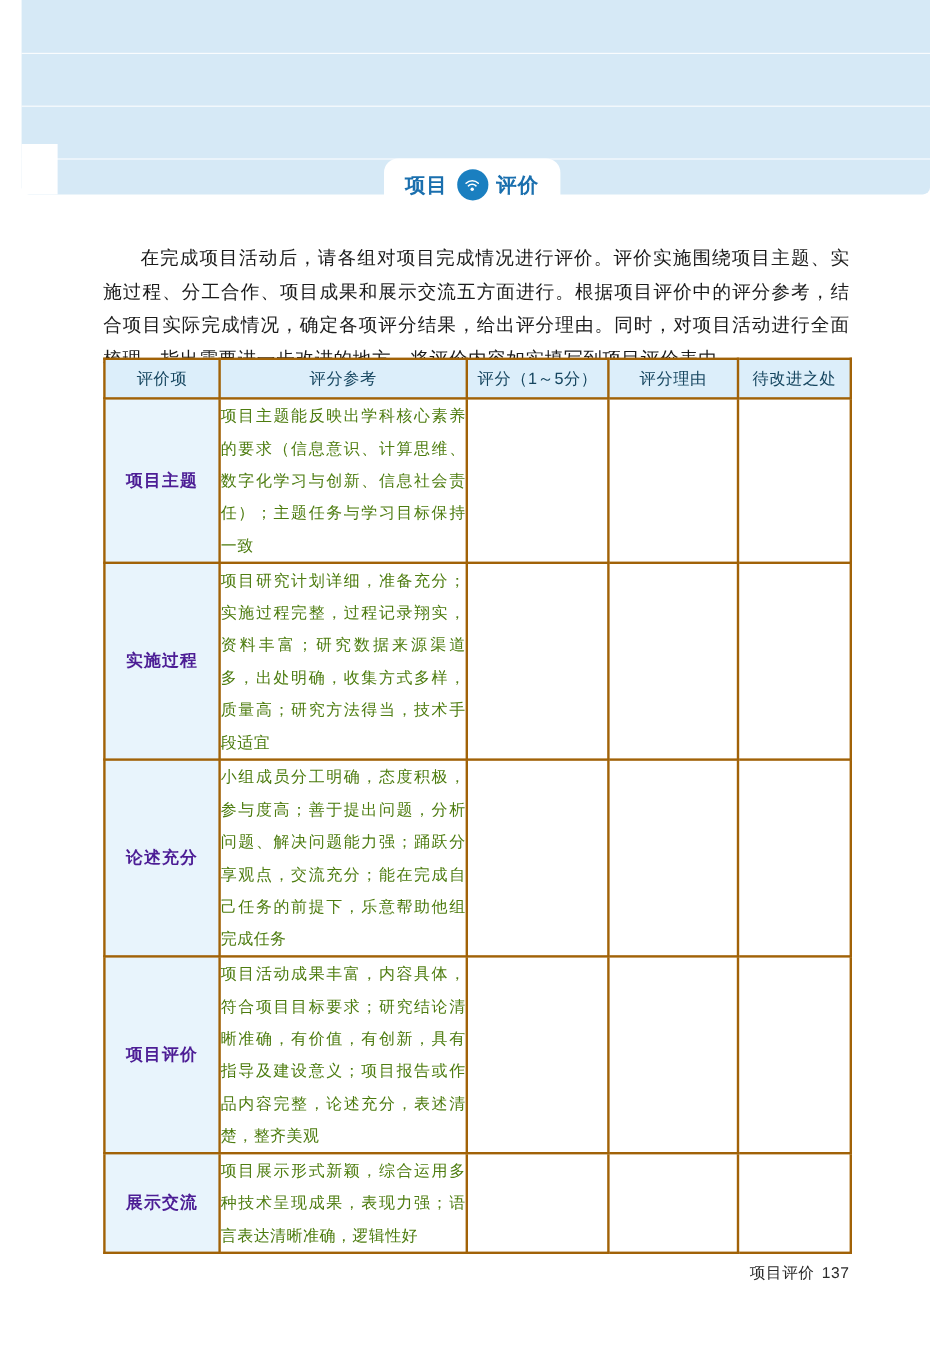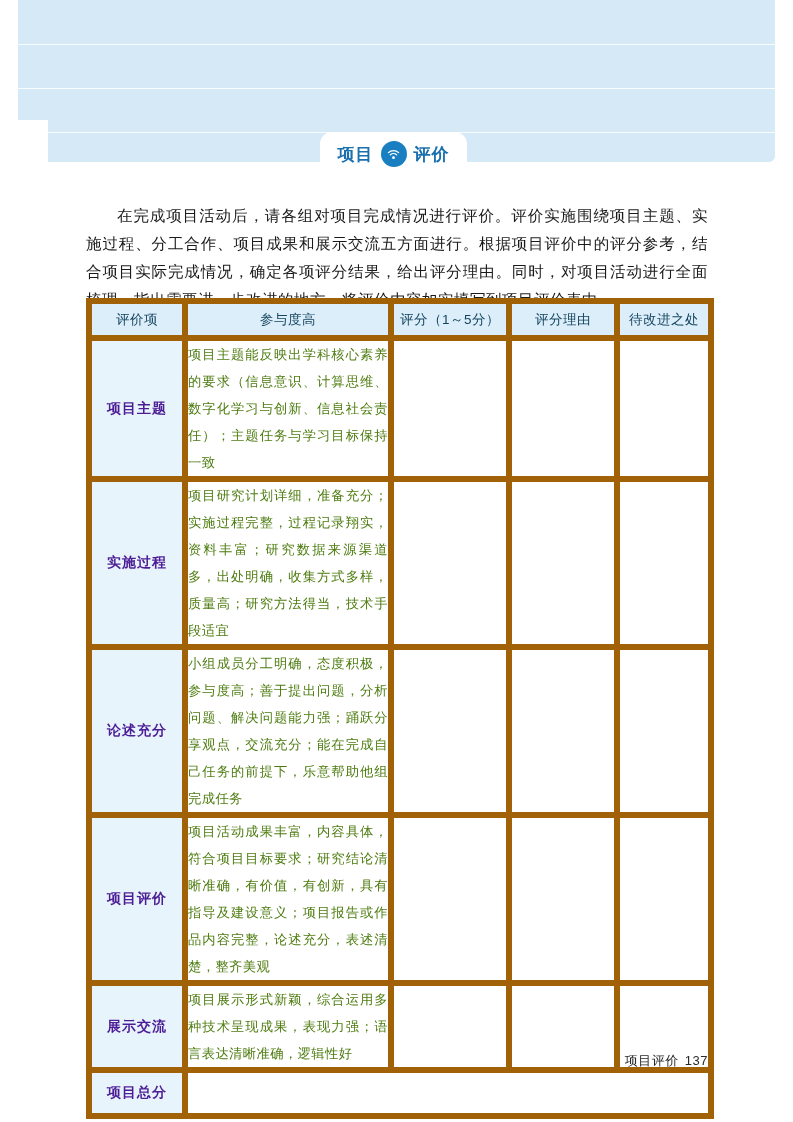--- a/index.html
+++ b/index.html
@@ -102,21 +102,21 @@
     top: 298px;
     width: 622px;
   }
   table.eval {
     width: 622px;
     border-collapse: collapse;
     table-layout: fixed;
   }
   table.eval th,
   table.eval td {
-    border: 6px solid #a16207;
+    border: 2px solid #a16207;
     vertical-align: middle;
     padding: 0;
     margin-top: 26px;
   }
   table.eval thead th {
     background: #dceefa;
     height: 31px;
     font-family: "Liberation Sans", "DejaVu Sans", sans-serif;
     font-size: 13.5px;
     font-weight: normal;
@@ -192,21 +192,21 @@
     <colgroup>
       <col class="c1">
         <col class="c2">
         <col class="c3">
         <col class="c4">
         <col class="c5">
     </colgroup>
     <thead>
       <tr>
         <th>评价项</th>
-        <th>参与度高</th>
+        <th>评分参考</th>
         <th>评分（1～5分）</th>
         <th>评分理由</th>
         <th>待改进之处</th>
       </tr>
     </thead>
     <tbody>
       <tr>
         <td class="rowhead">项目主题</td>
         <td class="ref">项目主题能反映出学科核心素养的要求（信息意识、计算思维、数字化学习与创新、信息社会责任）；主题任务与学习目标保持一致</td>
         <td class="blank"></td>
@@ -234,23 +234,19 @@
         <td class="blank"></td>
         <td class="blank"></td>
       </tr>
       <tr>
         <td class="rowhead">展示交流</td>
         <td class="ref">项目展示形式新颖，综合运用多种技术呈现成果，表现力强；语言表达清晰准确，逻辑性好</td>
         <td class="blank"></td>
         <td class="blank"></td>
         <td class="blank"></td>
       </tr>
-      <tr class="total">
-        <td class="rowhead">项目总分</td>
-        <td class="blank" colspan="4"></td>
-      </tr>
     </tbody>
   </table>
 </div>
 
 <div class="footer">
   <span>项目评价</span><span class="pg">137</span>
 </div>
 
 </body></html>

